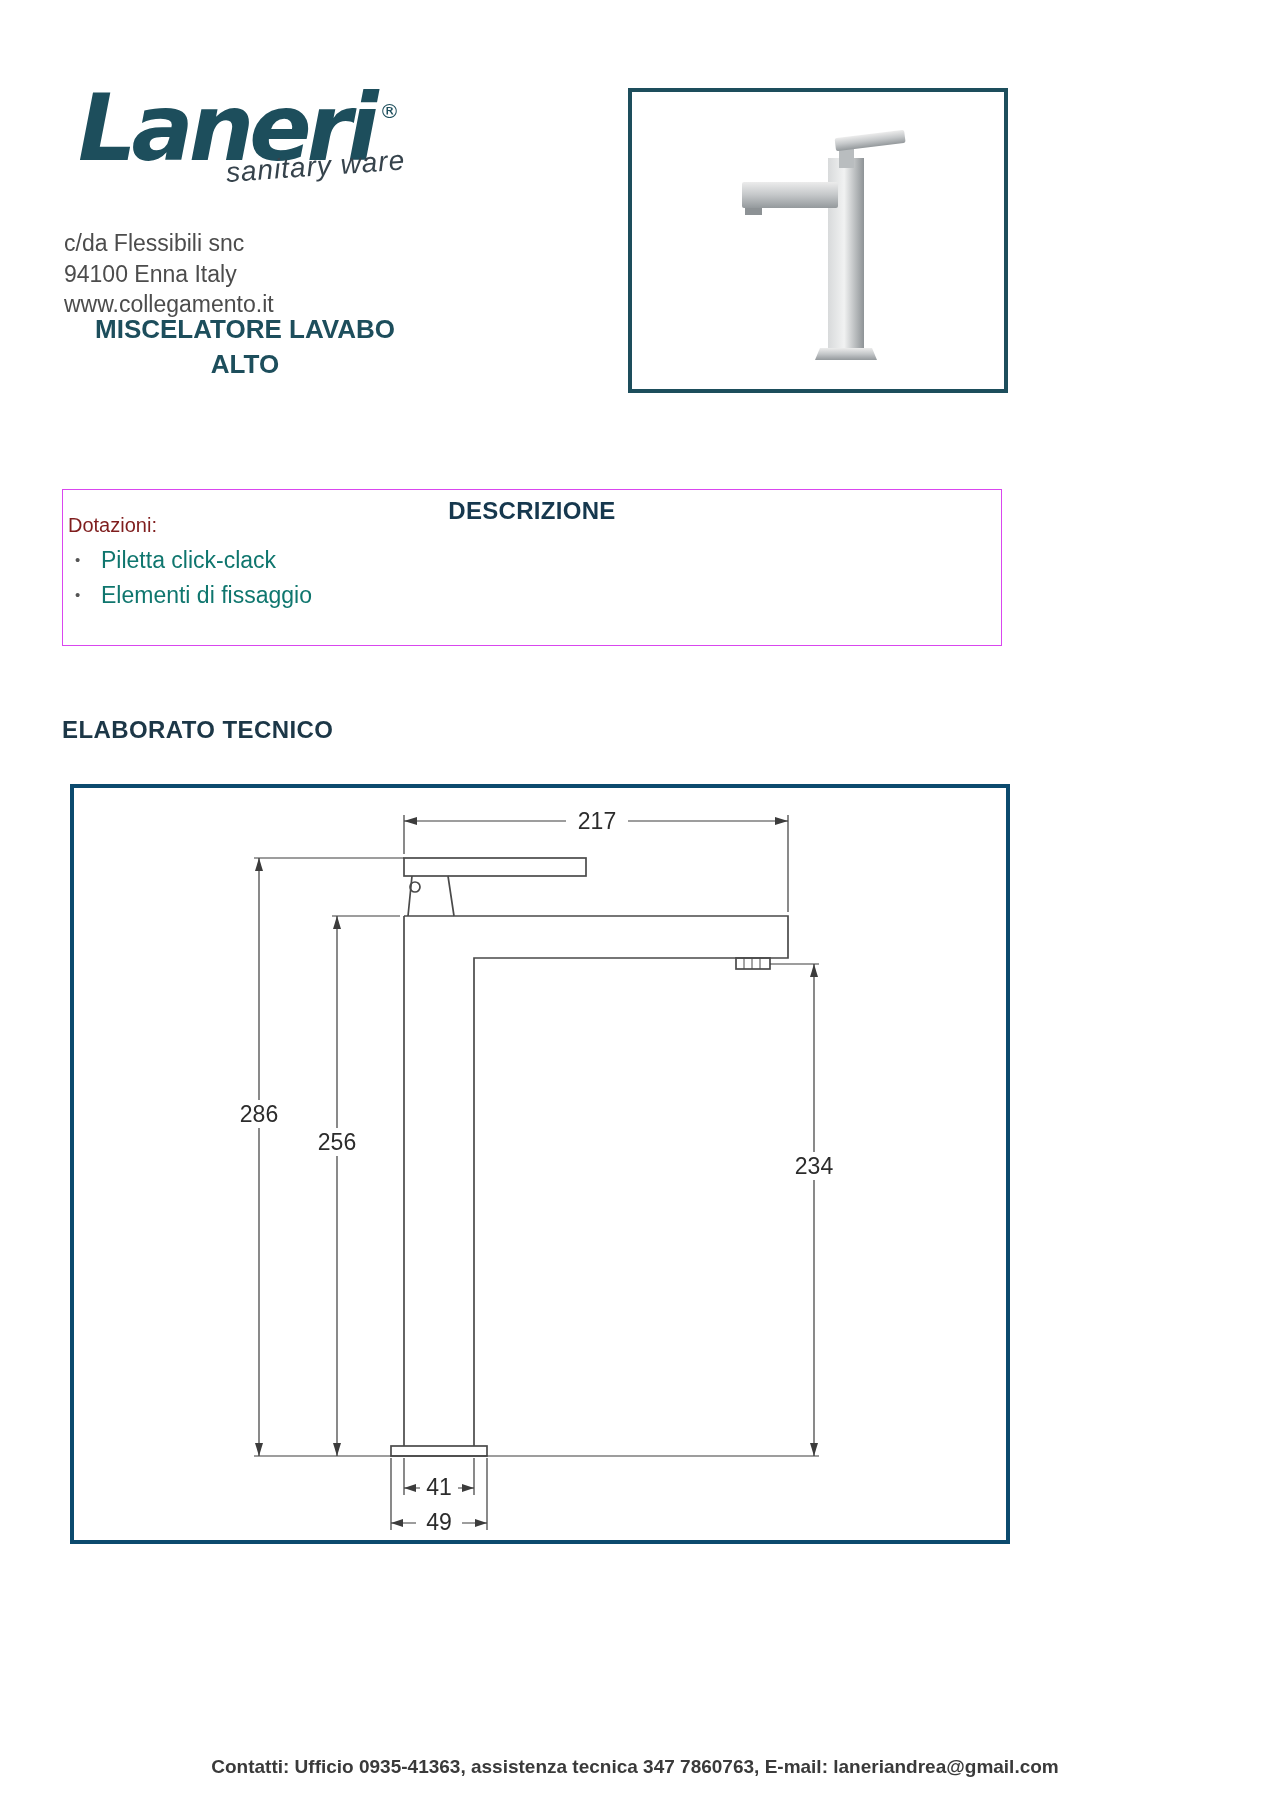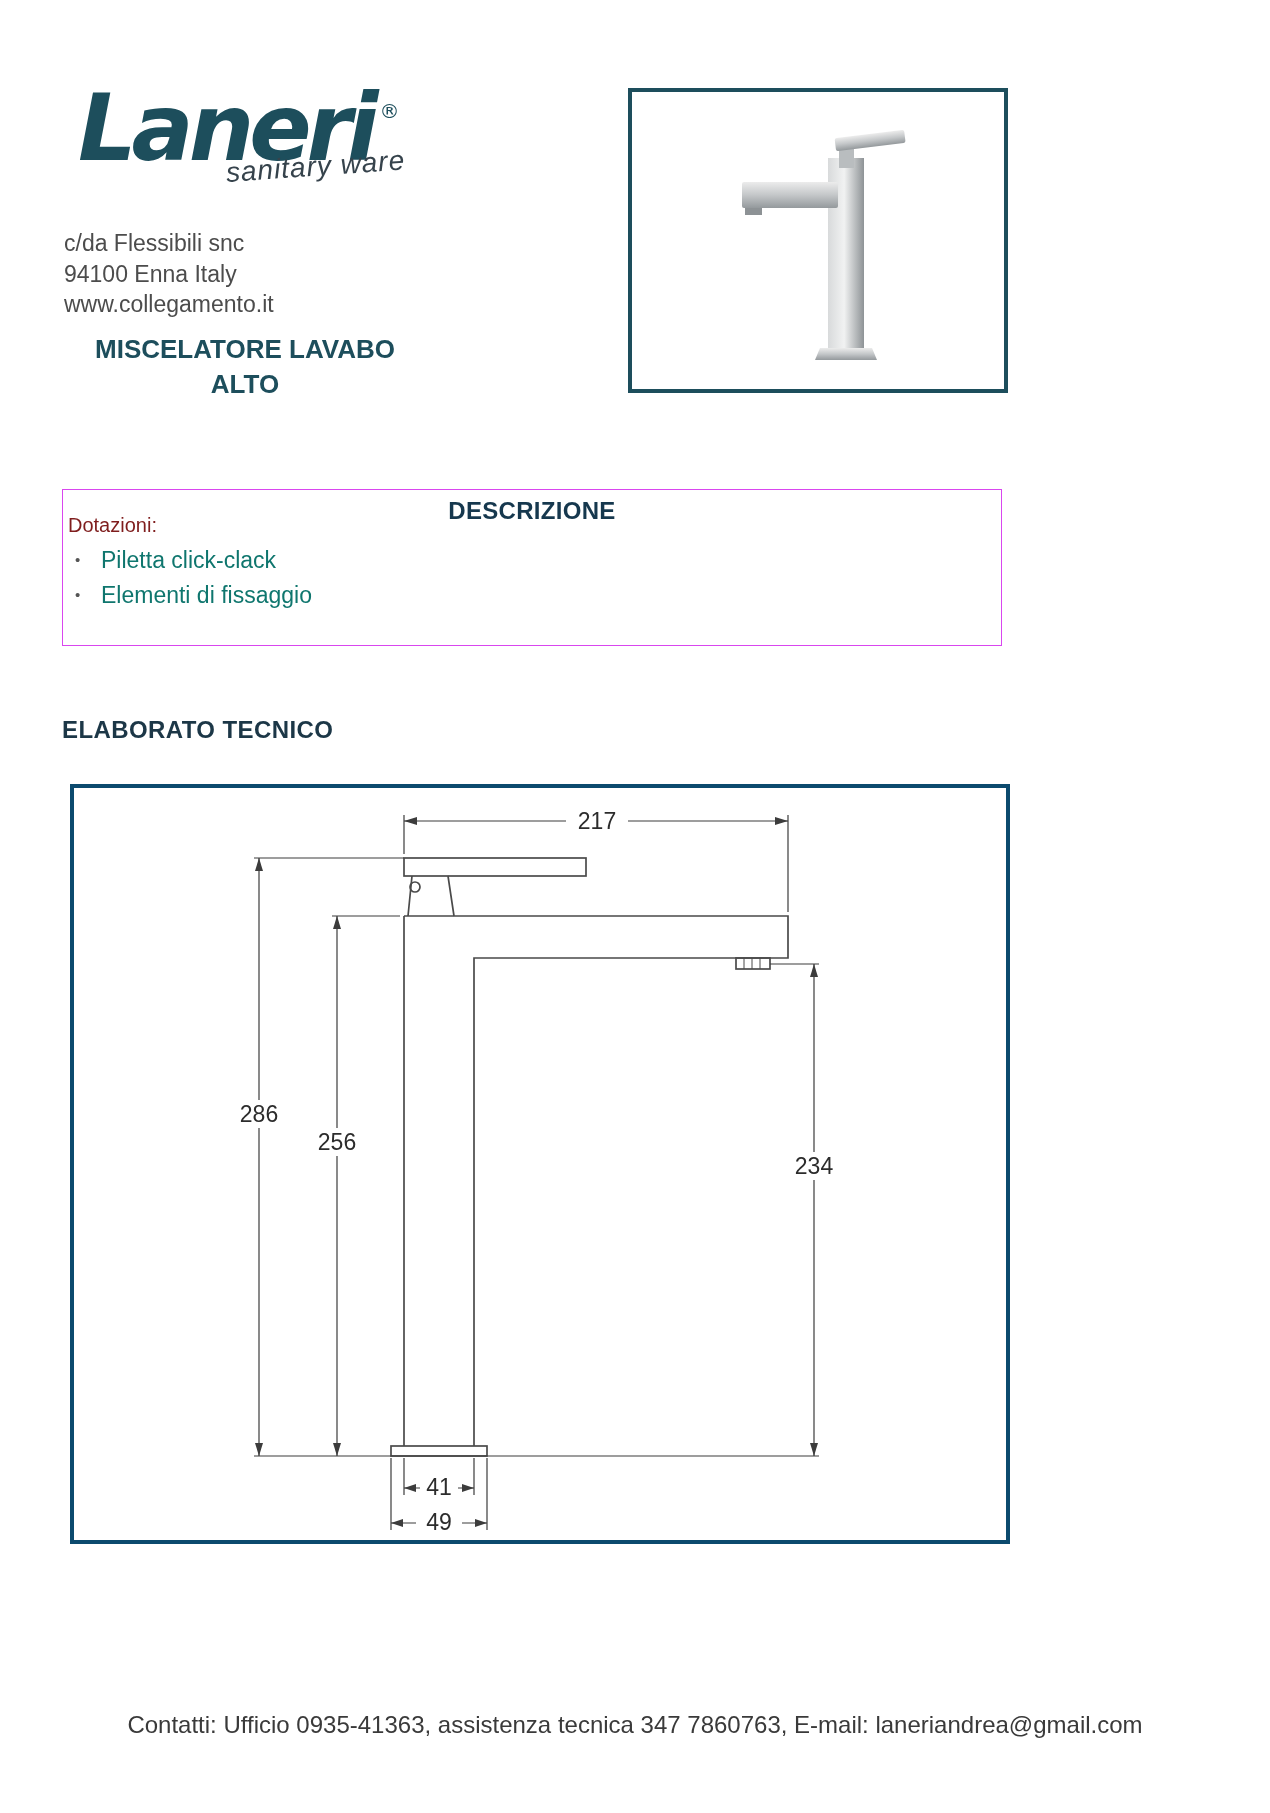--- a/index.html
+++ b/index.html
@@ -45,21 +45,21 @@
   }
 
   
   .address {
     position: absolute; left: 64px; top: 228px;
     font-size: 23px; line-height: 1.33; color: #4c4c4c;
   }
 
   
   .product-title {
-    position: absolute; left: 85px; top: 332px; width: 320px;
+    position: absolute; left: 85px; top: 312px; width: 320px;
     text-align: center;
     font-size: 26px; font-weight: 700; line-height: 1.35;
     color: #1d4e5c;
   }
 
   
   .photo-box {
     position: absolute; left: 628px; top: 88px;
     width: 380px; height: 305px;
     border: 4px solid #1d4e5c;
@@ -113,23 +113,23 @@
   }
   .dim-text {
     font-size: 23px;
     fill: #2c2c2c;
     text-anchor: middle;
     font-family: "Liberation Sans", sans-serif;
   }
 
   
   .footer {
-    position: absolute; left: 0; right: 0; top: 1711px;
+    position: absolute; left: 0; right: 0; top: 1756px;
     text-align: center;
-    font-size: 24px; color: #3a3a3a;
+    font-size: 19px; color: #3a3a3a; font-weight: bold;
   }
 </style>
 </head>
 <body>
 
 <div class="page">
 
   <div class="logo">
     <div class="logo-word"><span>Laneri</span><sup>®</sup></div>
     <div class="logo-tagline">sanitary ware</div>

